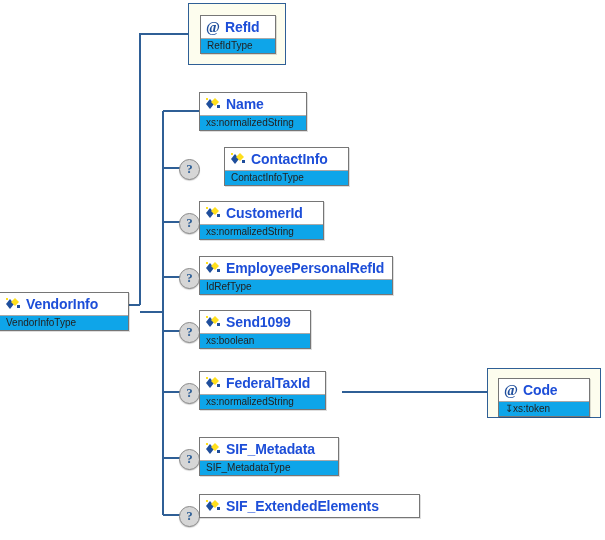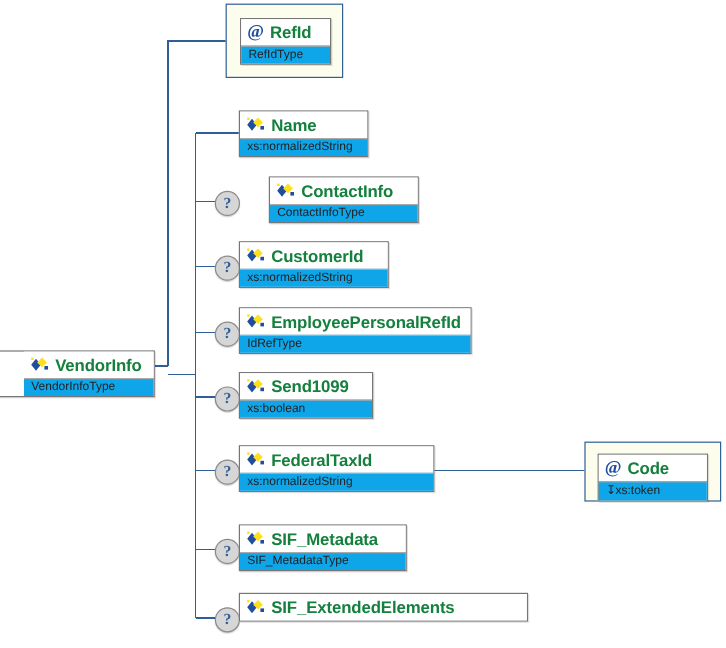--- a/index.html
+++ b/index.html
@@ -39,21 +39,21 @@
     display: flex;
     align-items: center;
     gap: 5px;
     padding: 3px 9px 3px 5px;
     background: #ffffff;
     white-space: nowrap;
   }
   .node .title .label {
     font-size: 14px;
     font-weight: bold;
-    color: #15803d;
+    color: #1d4ed8;
     letter-spacing: -0.1px;
   }
   .node .typebar {
     background: #0ea5e9;
     border-top: 1px solid #a9a9a9;
     padding: 1px 6px 2px 6px;
     font-size: 10px;
     color: #222222;
     white-space: nowrap;
   }
@@ -128,21 +128,21 @@
       <path d="M163,277 H180"></path>
       <path d="M163,331 H180"></path>
       <path d="M163,392 H180"></path>
       <path d="M163,458 H180"></path>
       <path d="M163,515 H180"></path>
 
       <path d="M342,392 H488"></path>
     </g>
   </svg>
 
-  <div class="node" style="left:-1px; top:292px; width:130px;padding-left:20px;">
+  <div class="node" style="left:-1px; top:292px; width:130px;">
     <div class="title">
       <span class="icon">
         <svg width="16" height="14" viewBox="0 0 16 14">
           <polygon points="1,7 5,2 9,7 5,12" fill="#1f4e9c"></polygon>
           <polygon points="6,5 10,1 14,5 10,9" fill="#ffdf1c"></polygon>
           <rect x="12" y="8" width="3" height="3" fill="#1f4e9c"></rect>
           <rect x="1" y="1" width="2" height="2" fill="#ffdf1c"></rect>
         </svg>
       </span>
       <span class="label">VendorInfo</span>
@@ -233,21 +233,21 @@
           <rect x="12" y="8" width="3" height="3" fill="#1f4e9c"></rect>
           <rect x="1" y="1" width="2" height="2" fill="#ffdf1c"></rect>
         </svg>
       </span>
       <span class="label">Send1099</span>
     </div>
     <div class="typebar">xs:boolean</div>
   </div>
 
   <div class="optbadge" style="left:179px; top:383px;">?</div>
-  <div class="node" style="left:199px; top:371px; width:163px;">
+  <div class="node" style="left:199px; top:371px; width:127px;">
     <div class="title">
       <span class="icon">
         <svg width="16" height="14" viewBox="0 0 16 14">
           <polygon points="1,7 5,2 9,7 5,12" fill="#1f4e9c"></polygon>
           <polygon points="6,5 10,1 14,5 10,9" fill="#ffdf1c"></polygon>
           <rect x="12" y="8" width="3" height="3" fill="#1f4e9c"></rect>
           <rect x="1" y="1" width="2" height="2" fill="#ffdf1c"></rect>
         </svg>
       </span>
       <span class="label">FederalTaxId</span>
@@ -277,21 +277,21 @@
           <rect x="12" y="8" width="3" height="3" fill="#1f4e9c"></rect>
           <rect x="1" y="1" width="2" height="2" fill="#ffdf1c"></rect>
         </svg>
       </span>
       <span class="label">SIF_Metadata</span>
     </div>
     <div class="typebar">SIF_MetadataType</div>
   </div>
 
   <div class="optbadge" style="left:179px; top:506px;">?</div>
-  <div class="node" style="left:199px; top:494px; width:241px;">
+  <div class="node" style="left:199px; top:494px; width:221px;">
     <div class="title">
       <span class="icon">
         <svg width="16" height="14" viewBox="0 0 16 14">
           <polygon points="1,7 5,2 9,7 5,12" fill="#1f4e9c"></polygon>
           <polygon points="6,5 10,1 14,5 10,9" fill="#ffdf1c"></polygon>
           <rect x="12" y="8" width="3" height="3" fill="#1f4e9c"></rect>
           <rect x="1" y="1" width="2" height="2" fill="#ffdf1c"></rect>
         </svg>
       </span>
       <span class="label">SIF_ExtendedElements</span>

